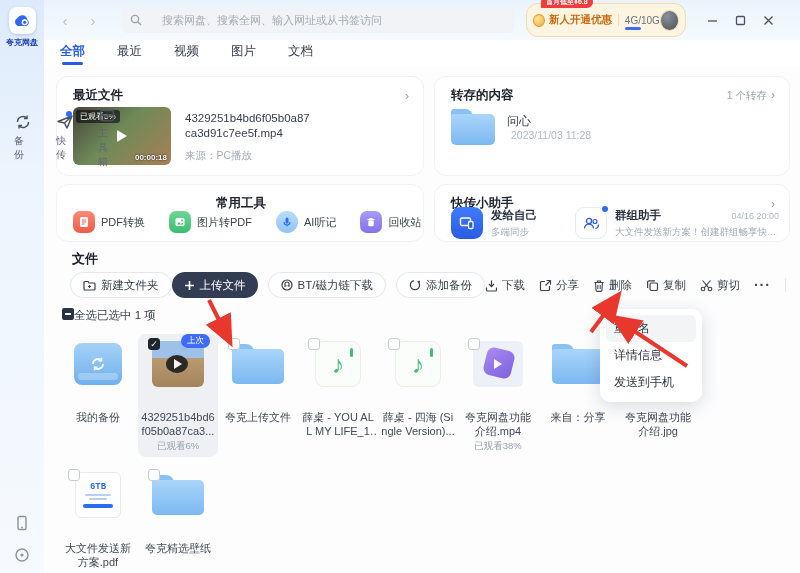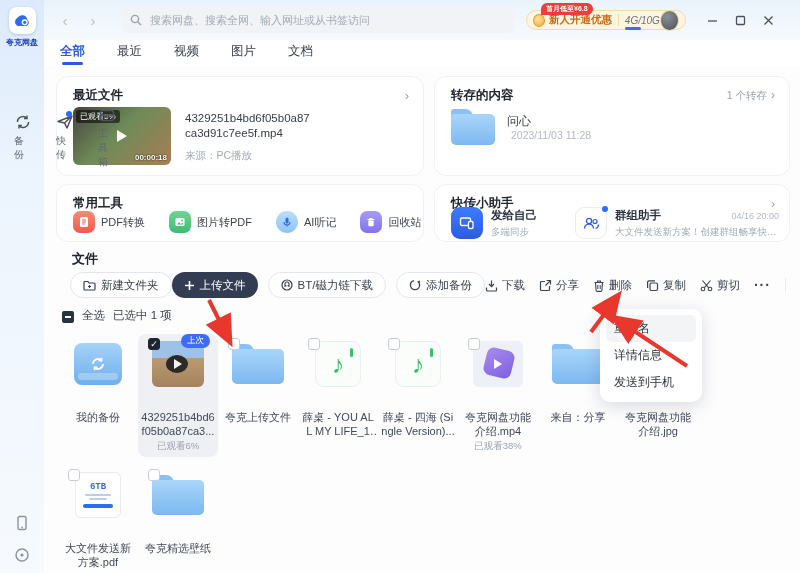--- a/index.html
+++ b/index.html
@@ -15,45 +15,45 @@
   .nav-item{display:flex;flex-direction:column;align-items:center;gap:3px;cursor:pointer;position:relative;}
   .nav-item .lbl{font-size:10px;color:#5b6575;}
   .nav-item.active .lbl{color:#2B5CE0;font-weight:bold;}
   .nav-dot{position:absolute;top:-2px;right:2px;width:6px;height:6px;border-radius:50%;background:#2B6CFF;}
   .side-bottom{margin-top:auto;margin-bottom:10px;display:flex;flex-direction:column;gap:16px;align-items:center;}
 
   
   .topbar{position:absolute;left:44px;right:0;top:0;height:40px;background:linear-gradient(180deg,#eaf3fd,#f5fafe);display:flex;align-items:center;z-index:4;}
   .navarrows{display:flex;gap:14px;margin-left:14px;color:#b7bfca;font-size:15px;}
   .navarrow{width:14px;text-align:center;cursor:pointer;}
-  .searchbox{margin-left:22px;width:392px;height:26px;background:#f1f3f6;border-radius:6px;display:flex;align-items:center;padding:0 8px;gap:6px;}
+  .searchbox{margin-left:22px;width:392px;height:26px;background:#f1f3f6;border-radius:6px;display:flex;align-items:center;padding:0 8px;gap:18px;}
   .searchbox input{border:none;background:transparent;outline:none;flex:1;font-size:11px;color:#3a4150;font-family:inherit;}
   .searchbox input::placeholder{color:#a3abb6;}
-  .promo{position:relative;margin-left:12px;width:160px;height:20px;background:#fdf4e1;border:1px solid #f2dcae;border-radius:12px;display:flex;align-items:center;padding:0 6px;cursor:pointer;}
+  .promo{position:relative;margin-left:12px;width:160px;height:34px;background:#fdf4e1;border:1px solid #f2dcae;border-radius:12px;display:flex;align-items:center;padding:0 6px;cursor:pointer;}
   .ribbon{position:absolute;left:14px;top:-8px;background:#F23B3B;color:#fff;font-size:7px;font-weight:bold;padding:1px 5px;border-radius:7px 7px 7px 1px;white-space:nowrap;}
   .coin{width:13px;height:13px;border-radius:50%;background:radial-gradient(circle at 35% 35%,#ffe49a,#f0a93a);border:1px solid #e09b2d;}
   .promo-label{font-size:10.5px;color:#c96a10;font-weight:bold;margin-left:4px;white-space:nowrap;}
   .promo-sep{width:1px;height:12px;background:#edd9ab;margin:0 6px;}
-  .storage{font-size:10px;color:#6b7280;position:relative;font-style:italic;}
+  .storage{font-size:10px;color:#6b7280;position:relative;}
   .storage::after{content:"";position:absolute;left:0;bottom:-4px;width:16px;height:3px;border-radius:2px;background:#3E6BFA;}
   .avatar{width:21px;height:21px;border-radius:50%;background:radial-gradient(circle at 35% 30%,#8a9097,#4c5158);margin-left:auto;border:1px solid #e9d9b0;}
   .winctl{display:flex;align-items:center;gap:12px;margin-left:18px;margin-right:14px;color:#4a5160;}
   .winbtn{width:16px;height:16px;display:flex;align-items:center;justify-content:center;cursor:pointer;}
 
   
   .tabsbar{position:absolute;left:44px;right:0;top:40px;height:26px;background:#fff;display:flex;align-items:center;gap:32px;padding-left:16px;z-index:4;}
   .tab{font-size:12.5px;color:#39404d;cursor:pointer;position:relative;padding-bottom:4px;}
   .tab.active{color:#2B5CE0;font-weight:bold;}
   .tab.active::after{content:"";position:absolute;left:2px;right:2px;bottom:-1px;height:3px;border-radius:2px;background:#2B5CE0;}
 
   
   .content{position:absolute;left:44px;right:0;top:66px;bottom:0;background:#fdfdfe;}
   .card{position:absolute;background:#fff;border:1px solid #eef1f5;border-radius:12px;}
   .card-title{font-size:12.5px;font-weight:bold;color:#20252f;}
-  .card-head{display:flex;align-items:center;padding:10px 14px 0 16px;}
+  .card-head{display:flex;align-items:center;padding:10px 14px 0 16px;justify-content:center;}
   .chev{color:#9aa2ae;font-size:12px;margin-left:auto;cursor:pointer;}
 
   .card-recent{left:12px;top:10px;width:368px;height:100px;}
   .vthumb{position:absolute;left:16px;top:30px;width:98px;height:58px;border-radius:6px;background:linear-gradient(135deg,#46433c 0%,#6e8a58 45%,#a97e55 100%);overflow:hidden;cursor:pointer;}
   .vbadge{position:absolute;left:3px;top:3px;background:rgba(0,0,0,.55);color:#fff;font-size:8px;padding:1px 4px;border-radius:3px;}
   .vdur{position:absolute;right:4px;bottom:3px;color:#fff;font-size:8px;font-weight:bold;text-shadow:0 0 2px #000;}
   .playtri{position:absolute;left:50%;top:50%;transform:translate(-50%,-50%);width:0;height:0;border-left:10px solid rgba(255,255,255,.95);border-top:6px solid transparent;border-bottom:6px solid transparent;}
   .rname{position:absolute;left:128px;top:34px;font-size:11.5px;color:#39404d;line-height:15px;word-break:break-all;width:160px;}
   .rsource{position:absolute;left:128px;top:72px;font-size:10.5px;color:#a3abb6;}
 
@@ -90,21 +90,21 @@
   .filebar{position:absolute;left:16px;right:14px;top:206px;height:26px;display:flex;align-items:center;}
   .btn{height:26px;border-radius:13px;display:flex;align-items:center;gap:5px;padding:0 12px;font-size:11.5px;cursor:pointer;white-space:nowrap;}
   .btn-primary{background:#323C52;color:#fff;}
   .btn-ghost{background:#fff;border:1px solid #e3e7ed;color:#39404d;margin-left:10px;}
   .actions{margin-left:auto;display:flex;align-items:center;gap:14px;}
   .action{display:flex;align-items:center;gap:4px;font-size:11.5px;color:#3c4350;cursor:pointer;white-space:nowrap;}
   .more-dots{font-size:14px;font-weight:bold;color:#3c4350;cursor:pointer;letter-spacing:1px;}
   .tool-sep{width:1px;height:14px;background:#e7eaef;}
   .iconbtn{cursor:pointer;display:flex;}
 
-  .selrow{position:absolute;left:18px;top:242px;display:flex;align-items:flex-end;gap:8px;font-size:11.5px;color:#39404d;}
+  .selrow{position:absolute;left:18px;top:242px;display:flex;align-items:flex-start;font-size:11.5px;color:#39404d;}
   .selbox{width:12px;height:12px;border-radius:2px;background:#2a3342;display:flex;align-items:center;justify-content:center;cursor:pointer;}
   .selbox::after{content:"";width:6px;height:2px;background:#fff;}
 
   
   .grid{position:absolute;left:14px;top:268px;width:740px;display:flex;flex-wrap:wrap;}
   .gitem{width:80px;margin-bottom:8px;display:flex;flex-direction:column;align-items:center;cursor:pointer;padding:4px 2px;border-radius:8px;position:relative;}
   .gitem.sel{background:#eef0f4;}
   .gicon{position:relative;height:52px;display:flex;align-items:center;justify-content:center;width:100%;}
   .gcheck{position:absolute;left:8px;top:0px;width:12px;height:12px;border-radius:3px;background:#fff;border:1px solid #c8cdd5;z-index:2;}
   .gcheck.on{background:#1f2430;border-color:#1f2430;color:#fff;font-size:9px;line-height:11px;text-align:center;}

